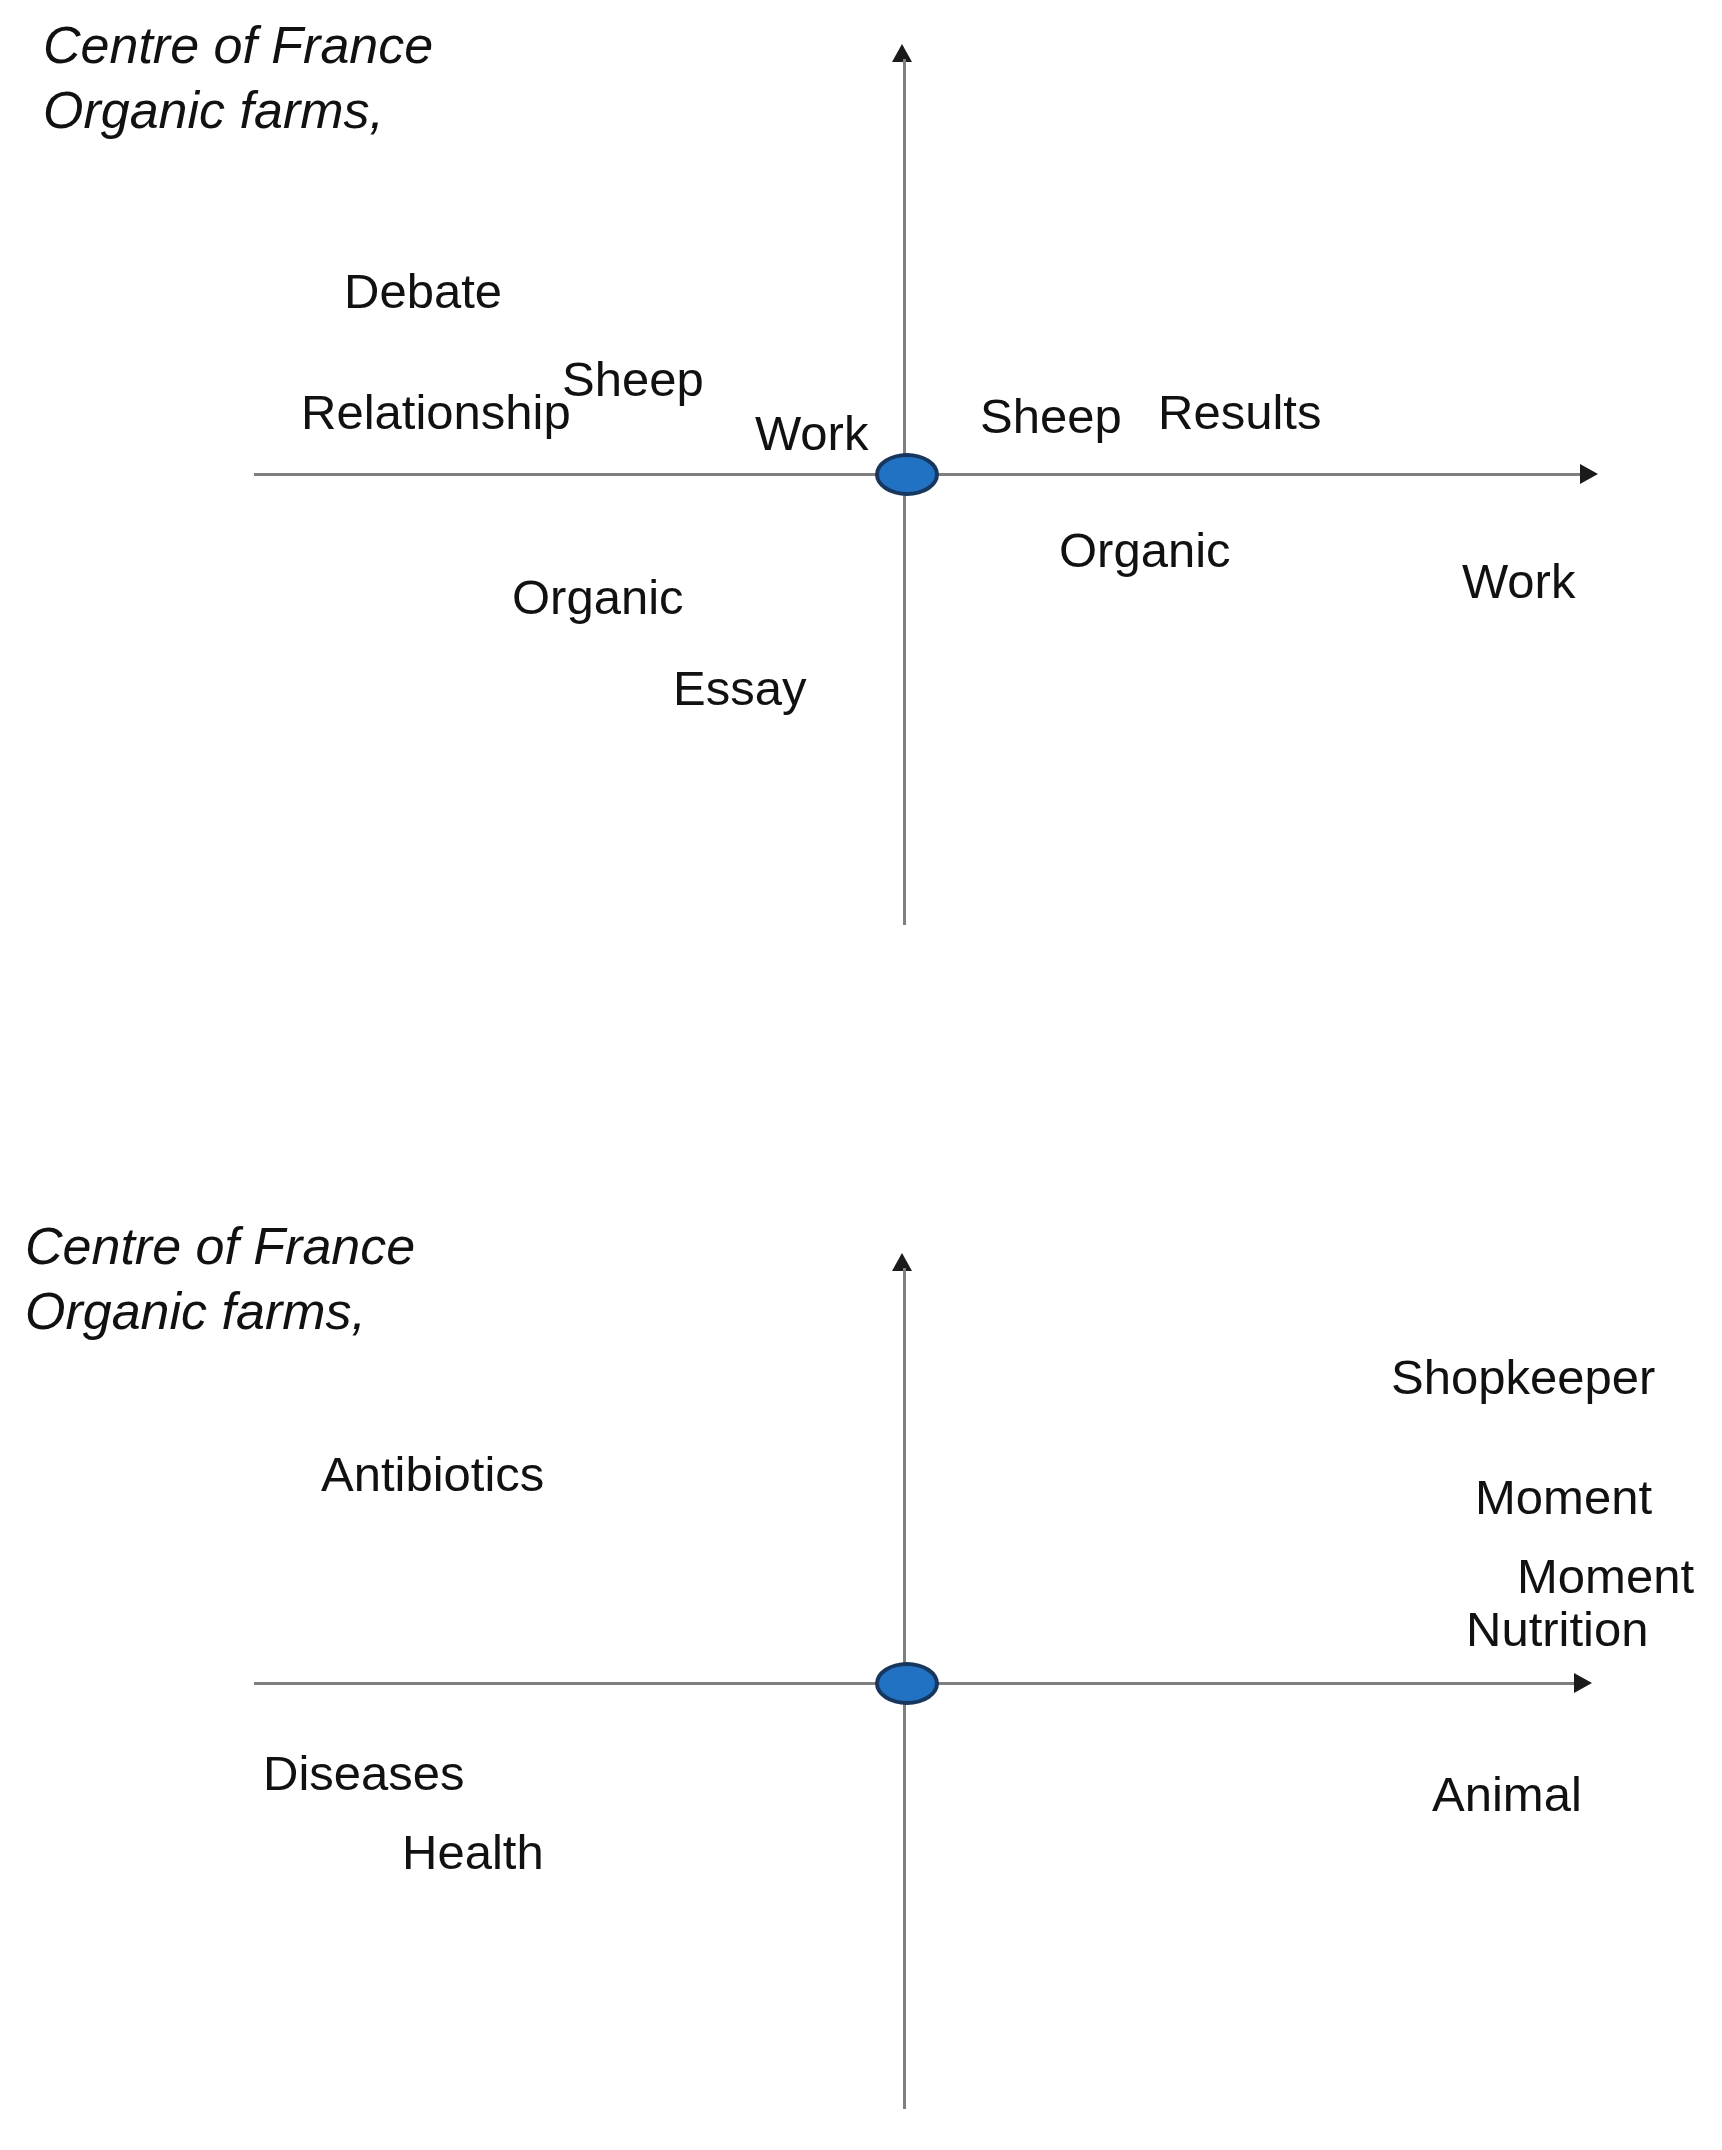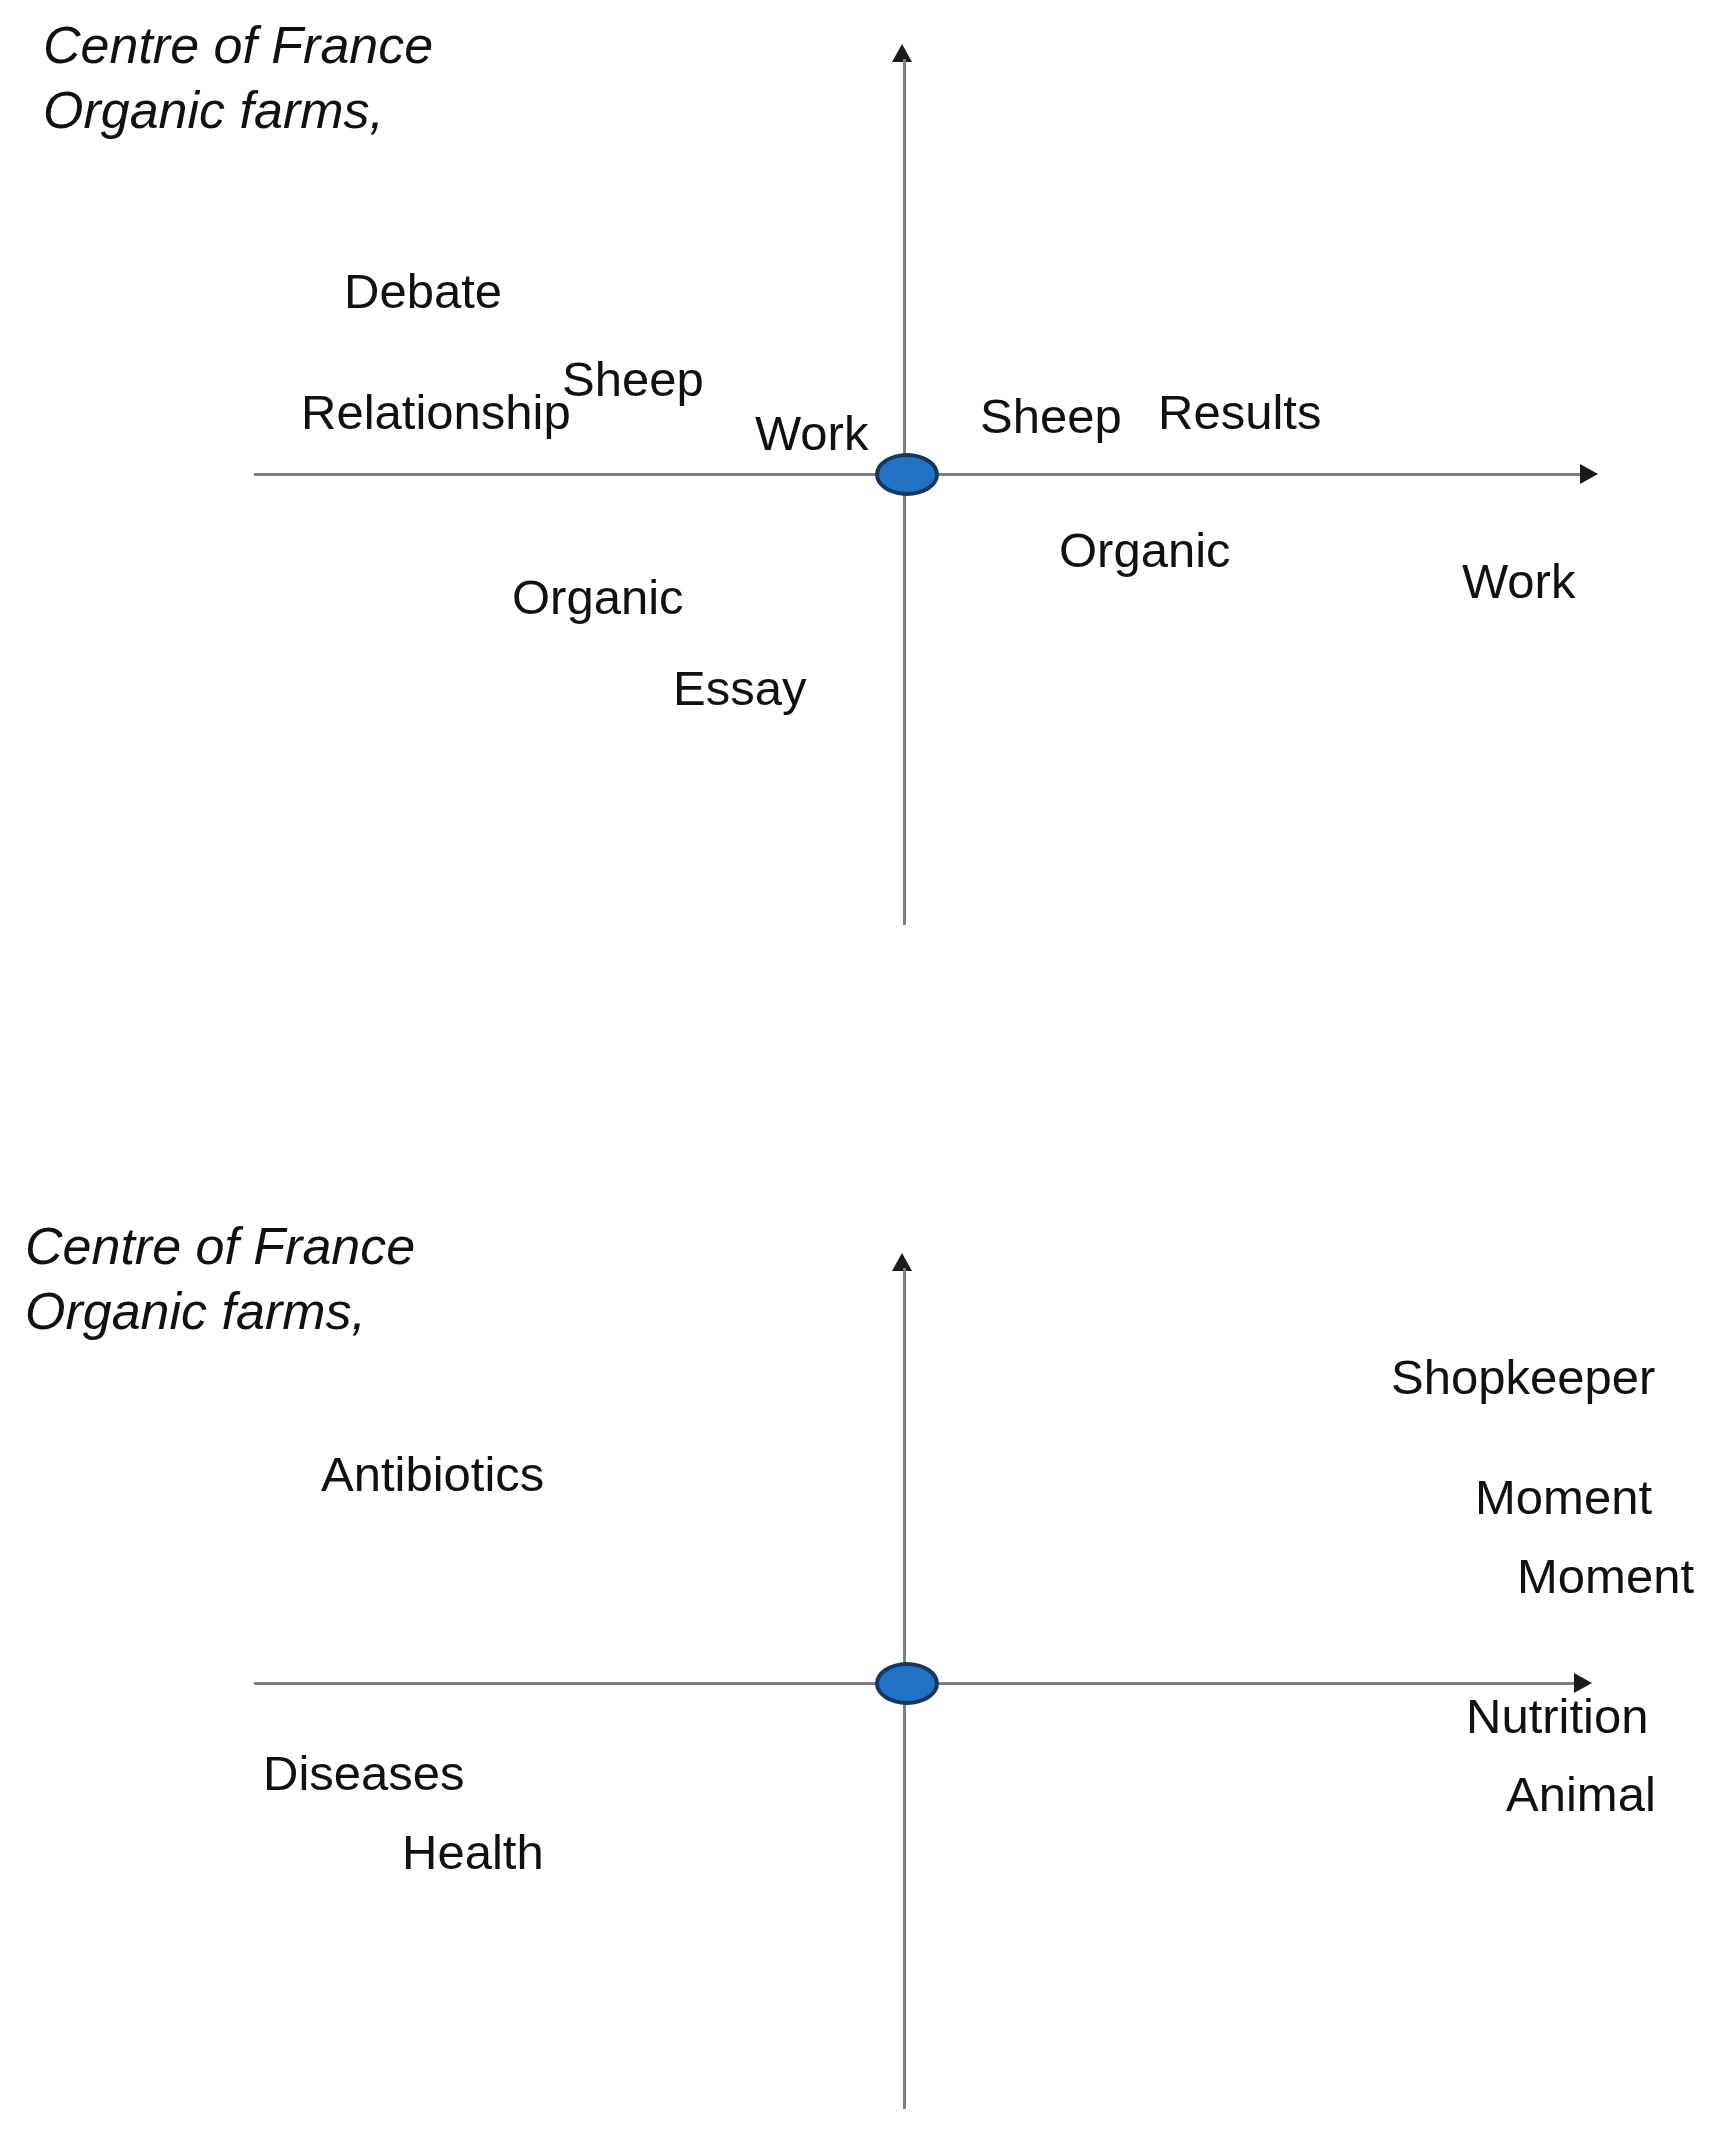--- a/index.html
+++ b/index.html
@@ -102,20 +102,20 @@
     <div class="arrow-up" style="left:892px; top:1253px"></div>
     <div class="axis-v" style="left:903px; top:1268px; height:867px"></div>
     <div class="axis-h" style="left:254px; top:1682px; width:1324px"></div>
     <div class="arrow-right" style="left:1574px; top:1673px"></div>
     <div class="origin-ellipse" style="left:875px; top:1662px"></div>
 
     <span class="quad-label" style="left:1391px; top:1351px">Shopkeeper</span>
     <span class="quad-label" style="left:321px;  top:1448px">Antibiotics</span>
     <span class="quad-label" style="left:1475px; top:1471px">Moment</span>
     <span class="quad-label" style="left:1517px; top:1550px">Moment</span>
-    <span class="quad-label" style="left:1466px; top:1690px">Nutrition</span>
+    <span class="quad-label" style="left:1466px; top:1603px">Nutrition</span>
     <span class="quad-label" style="left:263px;  top:1747px">Diseases</span>
     <span class="quad-label" style="left:402px;  top:1826px">Health</span>
-    <span class="quad-label" style="left:1506px; top:1768px">Animal</span>
+    <span class="quad-label" style="left:1432px; top:1768px">Animal</span>
   </section>
 
 </div>
 
 
 </body></html>

